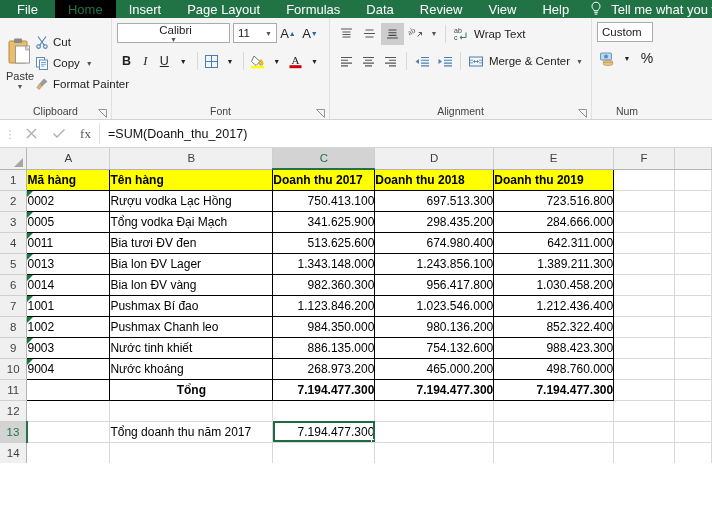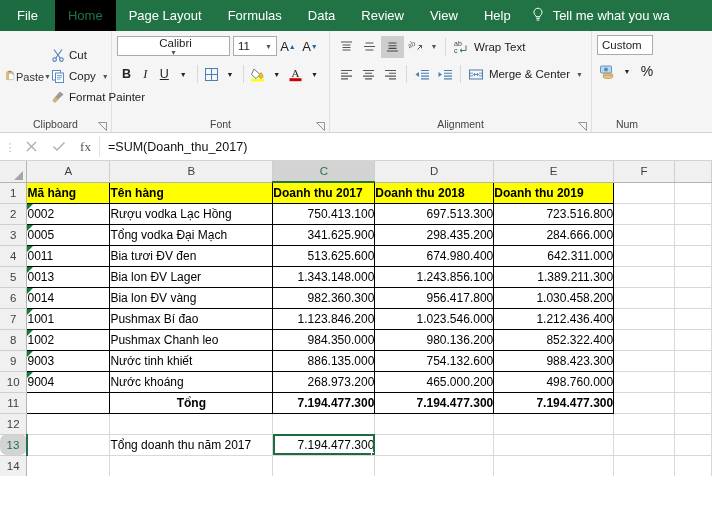--- a/index.html
+++ b/index.html
@@ -6,21 +6,21 @@
   body {
     width: 712px; height: 507px;
     font-family: "Liberation Sans", sans-serif;
     background: #ffffff;
     overflow: hidden;
     position: relative;
   }
 
   
   .tabbar {
-    height: 31px;
+    height: 18px;
     background: #217346;
     display: flex;
     align-items: stretch;
     position: relative;
   }
   .tab-file {
     background: #1d6b40;
     color: #ffffff;
     font-size: 13px;
     padding: 0 17px;
@@ -76,21 +76,21 @@
     position: absolute;
     right: 4px; bottom: 1px;
     width: 9px; height: 9px;
     opacity: .65;
   }
 
   
   .g-clipboard { width: 112px; }
   .paste-btn {
     width: 46px;
-    display: flex; flex-direction: row;
+    display: flex; flex-direction: column;
     align-items: center; justify-content: center;
     padding-top: 2px;
   }
   .paste-icon { width: 30px; height: 32px; }
   .paste-label { font-size: 11px; color: #333; margin-top: 1px; }
   .paste-caret { font-size: 7px; color: #555; line-height: 7px; margin-top: 1px;}
   .clip-small { display: flex; flex-direction: column; justify-content: center; padding-top: 2px;}
   .small-item {
     display: flex; align-items: center;
     height: 21px;
@@ -246,21 +246,20 @@
     border-right: 1px solid #b4b4b4;
     border-bottom: 1px solid #cfcfcf;
     text-align: center;
     font-size: 11.5px;
     color: #3f3f3f;
   }
   td.rowhead.sel {
     background: #d3d3d3;
     color: #217346;
     border-right: 2px solid #217346;
-    border-radius: 7px;
   }
   td.cell {
     height: 21px;
     border-right: 1px solid #d8d8d8;
     border-bottom: 1px solid #d8d8d8;
     font-size: 12px;
     color: #000;
     padding: 0 3px;
     white-space: nowrap;
     overflow: hidden;
@@ -299,20 +298,21 @@
     border:1px solid #fff;
     z-index: 6;
   }
 </style>
 </head>
 <body>
 
 <div class="tabbar">
   <div class="tab-file">File</div>
   <div class="tab active">Home</div>
+  <div class="tab">Insert</div>
   <div class="tab">Page Layout</div>
   <div class="tab">Formulas</div>
   <div class="tab">Data</div>
   <div class="tab">Review</div>
   <div class="tab">View</div>
   <div class="tab">Help</div>
   <div class="tellme">
     <svg class="bulb" viewBox="0 0 16 17">
       <path d="M8 1.2c-2.2 0-4 1.8-4 4 0 1.5.8 2.5 1.5 3.3.3.4.5.8.5 1.2h4c0-.4.2-.8.5-1.2.7-.8 1.5-1.8 1.5-3.3 0-2.2-1.8-4-4-4z" fill="none" stroke="#ffffff" stroke-width="1"></path>
       <path d="M6.2 11.3h3.6M6.6 13.1h2.8" stroke="#ffffff" stroke-width="1" fill="none"></path>

